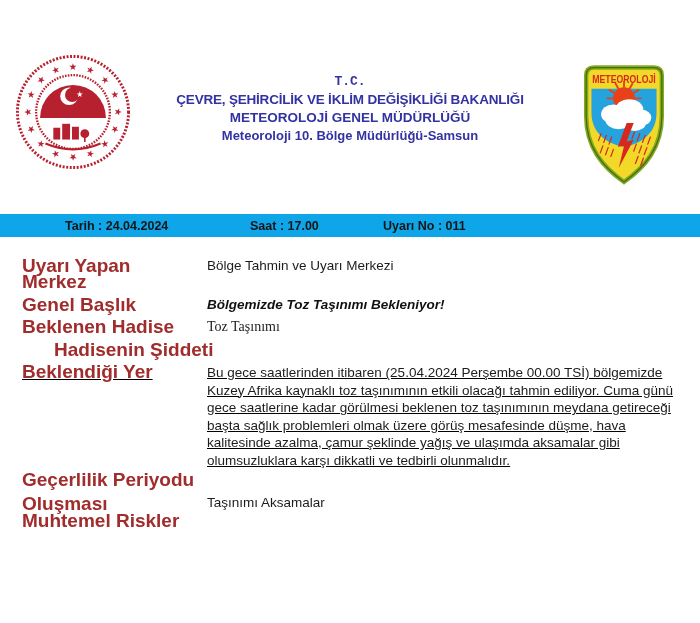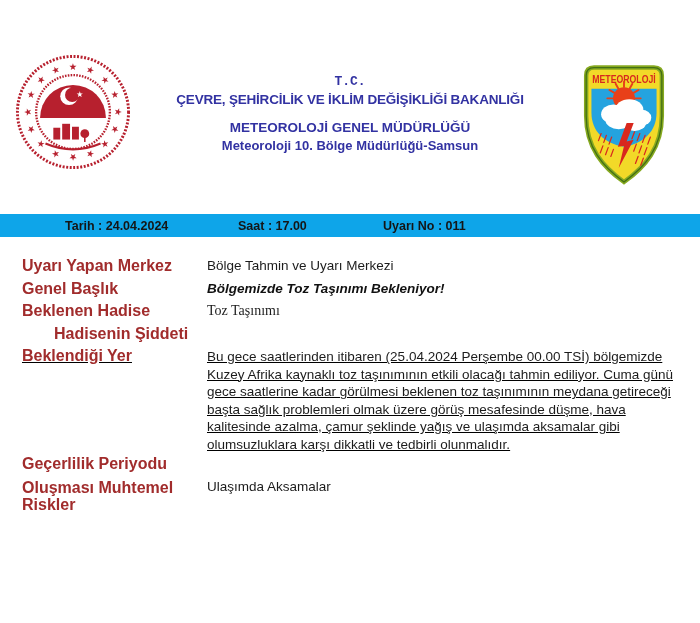--- a/index.html
+++ b/index.html
@@ -6,37 +6,37 @@
   .page{position:relative;width:700px;height:623px;background:#fff;overflow:hidden;
         font-family:"Liberation Sans", sans-serif;}
 
   
   .header{position:absolute;top:0;left:0;right:0;height:214px;}
   .emblem{position:absolute;left:14px;top:53px;}
   .shield{position:absolute;left:580px;top:56px;}
   .header-text{position:absolute;left:140px;width:420px;top:74px;text-align:center;
                color:#3232a2;font-weight:bold;}
   .ht1{font-size:13px;line-height:16px;margin-bottom:2px;font-family:Liberation Mono, monospace;}
-  .ht2{font-size:13.5px;line-height:16px;margin-bottom:12px;letter-spacing:-0.2px;}
+  .ht2{font-size:13.5px;line-height:16px;margin-bottom:2px;letter-spacing:-0.2px;}
   .ht3{font-size:13.5px;line-height:16px;margin-bottom:2px;}
   .ht4{font-size:13px;line-height:16px;}
 
   
   .info-bar{position:absolute;top:214px;left:0;width:700px;height:23px;background:#0ea5e9;}
   .info-bar span{position:absolute;top:50%;transform:translateY(-50%);
                  font-weight:bold;font-size:12.5px;color:#151515;white-space:nowrap;}
   .ib-date{left:65px;}
-  .ib-time{left:238px;}
+  .ib-time{left:250px;}
   .ib-no{left:383px;}
 
   
   .details{position:absolute;top:237px;left:0;right:0;padding:21px 10px 0 22px;}
   .row{display:flex;margin-bottom:6.5px;}
   .row .label{flex:0 0 185px;box-sizing:border-box;padding-right:11px;
-              font-weight:bold;color:#a12c2c;font-size:16px;line-height:16px;}
+              font-weight:bold;color:#a12c2c;font-size:19px;line-height:16px;}
   .row .value{font-size:13.5px;line-height:16px;color:#1c1c1c;}
   .row-general .value{font-weight:bold;color:#111;font-style:italic;}
   .row-event .value{font-family:"Liberation Serif", serif;font-size:14px;}
   .row-severity{min-height:16px;margin-left:32px;}
   .row-location{margin-bottom:3px;text-decoration:underline;}
   .row-location .value{width:478px;line-height:17.5px;}
   .row-risks .label{line-height:17px;}
 </style>
 </head>
 <body>
@@ -164,17 +164,17 @@
       <div class="label">Beklendiği Yer</div>
       <div class="value">Bu gece saatlerinden itibaren (25.04.2024 Perşembe 00.00 TSİ) bölgemizde Kuzey Afrika kaynaklı toz taşınımının etkili olacağı tahmin ediliyor. Cuma günü gece saatlerine kadar görülmesi beklenen toz taşınımının meydana getireceği başta sağlık problemleri olmak üzere görüş mesafesinde düşme, hava kalitesinde azalma, çamur şeklinde yağış ve ulaşımda aksamalar gibi olumsuzluklara karşı dikkatli ve tedbirli olunmalıdır.</div>
     </div>
 
     <div class="row">
       <div class="label">Geçerlilik Periyodu</div>
     </div>
 
     <div class="row row-risks">
       <div class="label">Oluşması Muhtemel Riskler</div>
-      <div class="value">Ulaşımda Aksamalar</div>
+      <div class="value">Taşınımı Aksamalar</div>
     </div>
 
   </main>
 </div>
 
 </body></html>

